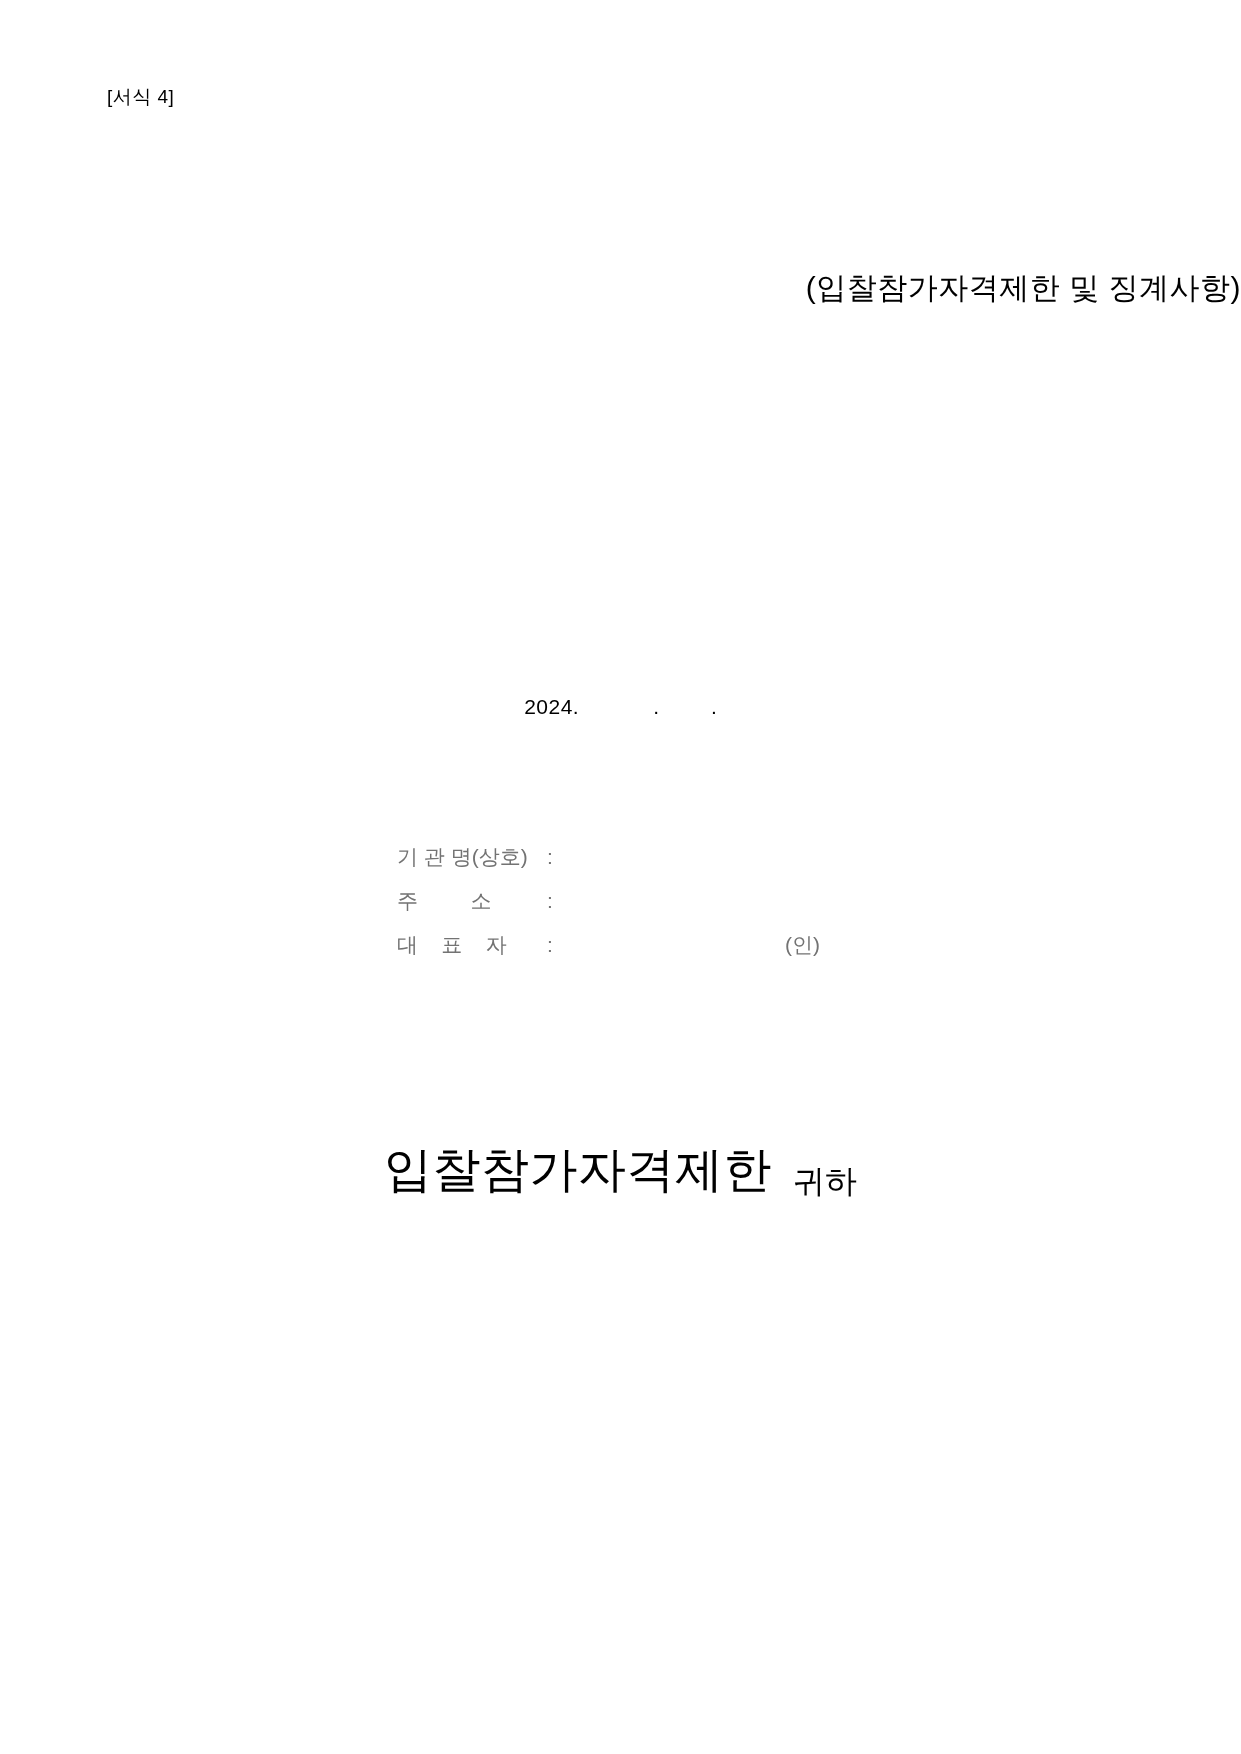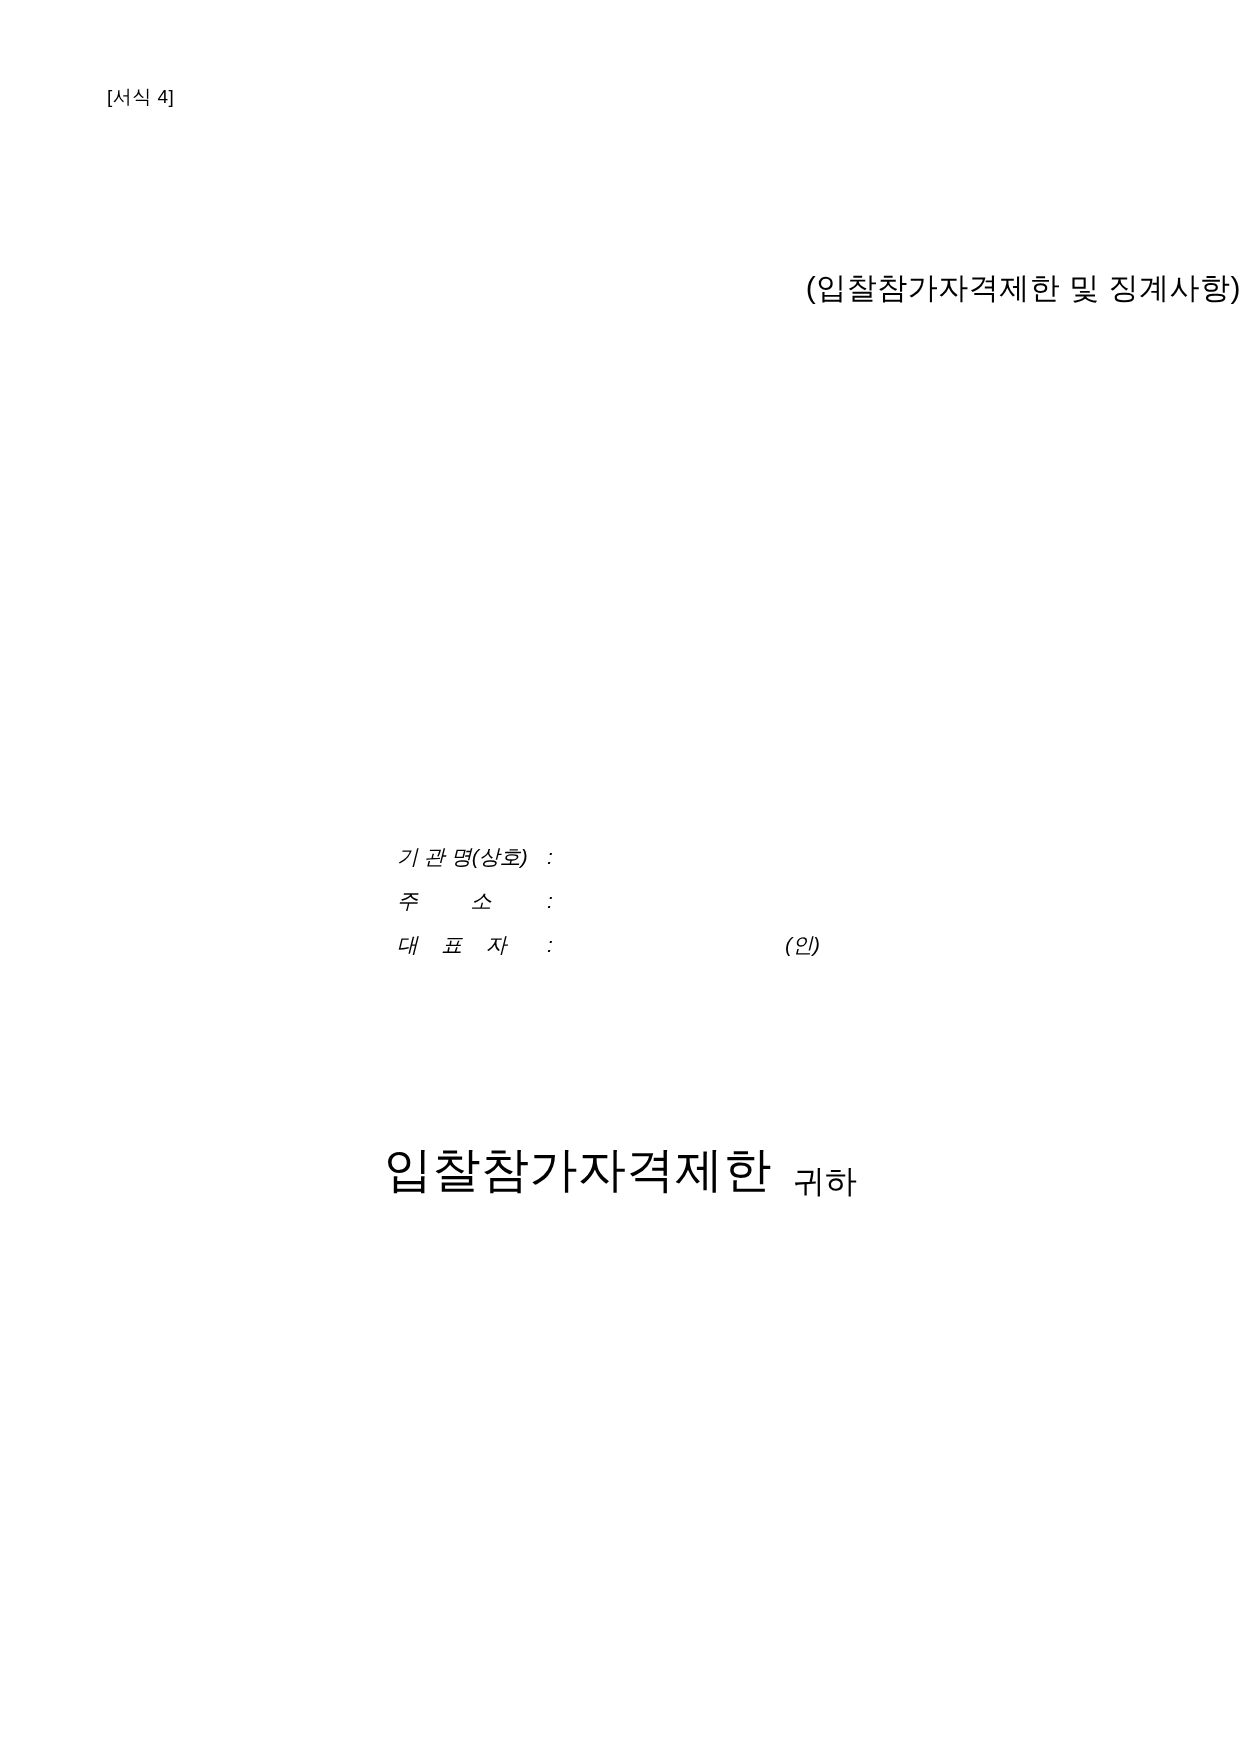--- a/index.html
+++ b/index.html
@@ -74,22 +74,21 @@
   }
   .date-line .year { letter-spacing: 0.5px; }
   .date-line .sep-1 { display: inline-block; width: 74px; }
   .date-line .sep-2 { display: inline-block; width: 52px; }
   .sig-block {
     position: absolute;
     left: 397px;
     top: 835px;
     font-size: 21px;
     line-height: 2.1;
-    color: #000000;
-    font-style: italic;
+    color: #737373;
   }
   .sig-row {
     display: flex;
     align-items: baseline;
     white-space: pre;
   }
   .sig-label {
     display: inline-block;
     width: 150px;
   }
@@ -128,20 +127,23 @@
 <body>
 
 <div class="page">
 
   <div class="form-tag">[서식 4]</div>
 
 
   <div class="doc-subtitle">(입찰참가자격제한 및 징계사항)</div>
 
 
+  <div class="date-line">
+    <span class="year">2024.</span><span class="sep-1"></span><span>.</span><span class="sep-2"></span><span>.</span>
+  </div>
 
   <div class="sig-block">
 
     <div class="sig-row">
       <span class="sig-label">기 관 명(상호)</span>
       <span class="sig-colon">:</span>
       <span class="sig-value"></span>
     </div>
 
     <div class="sig-row">

